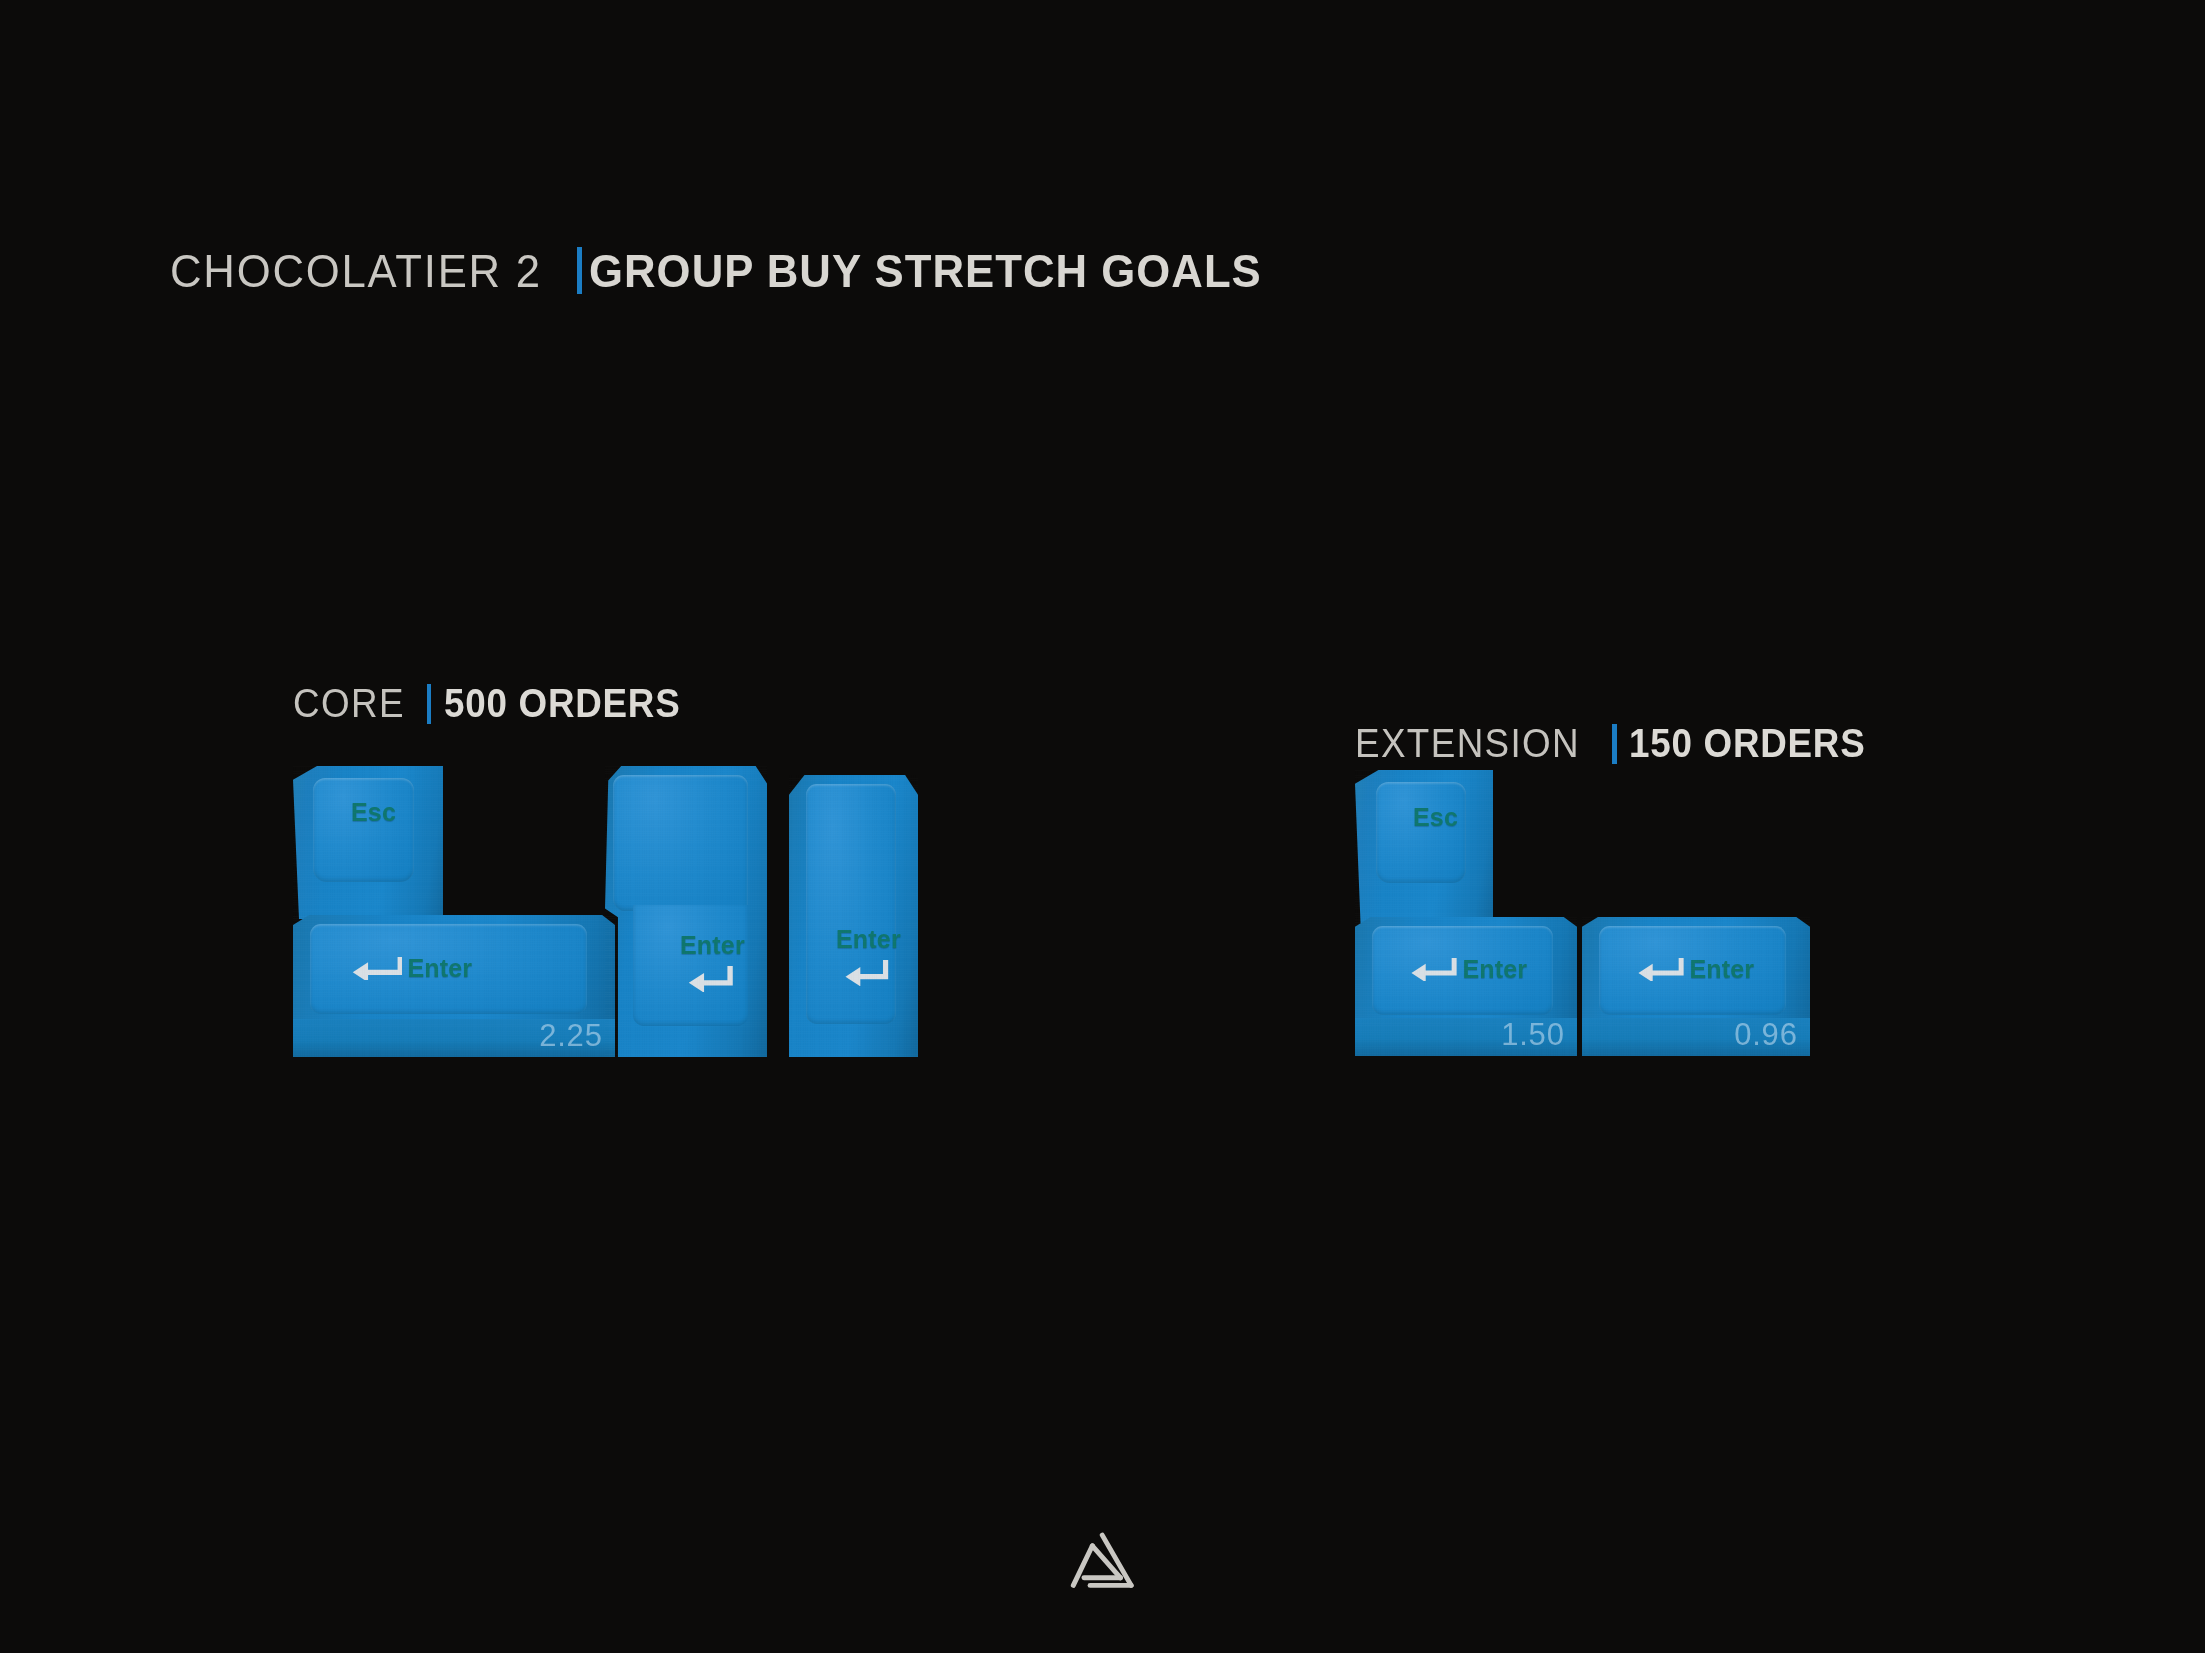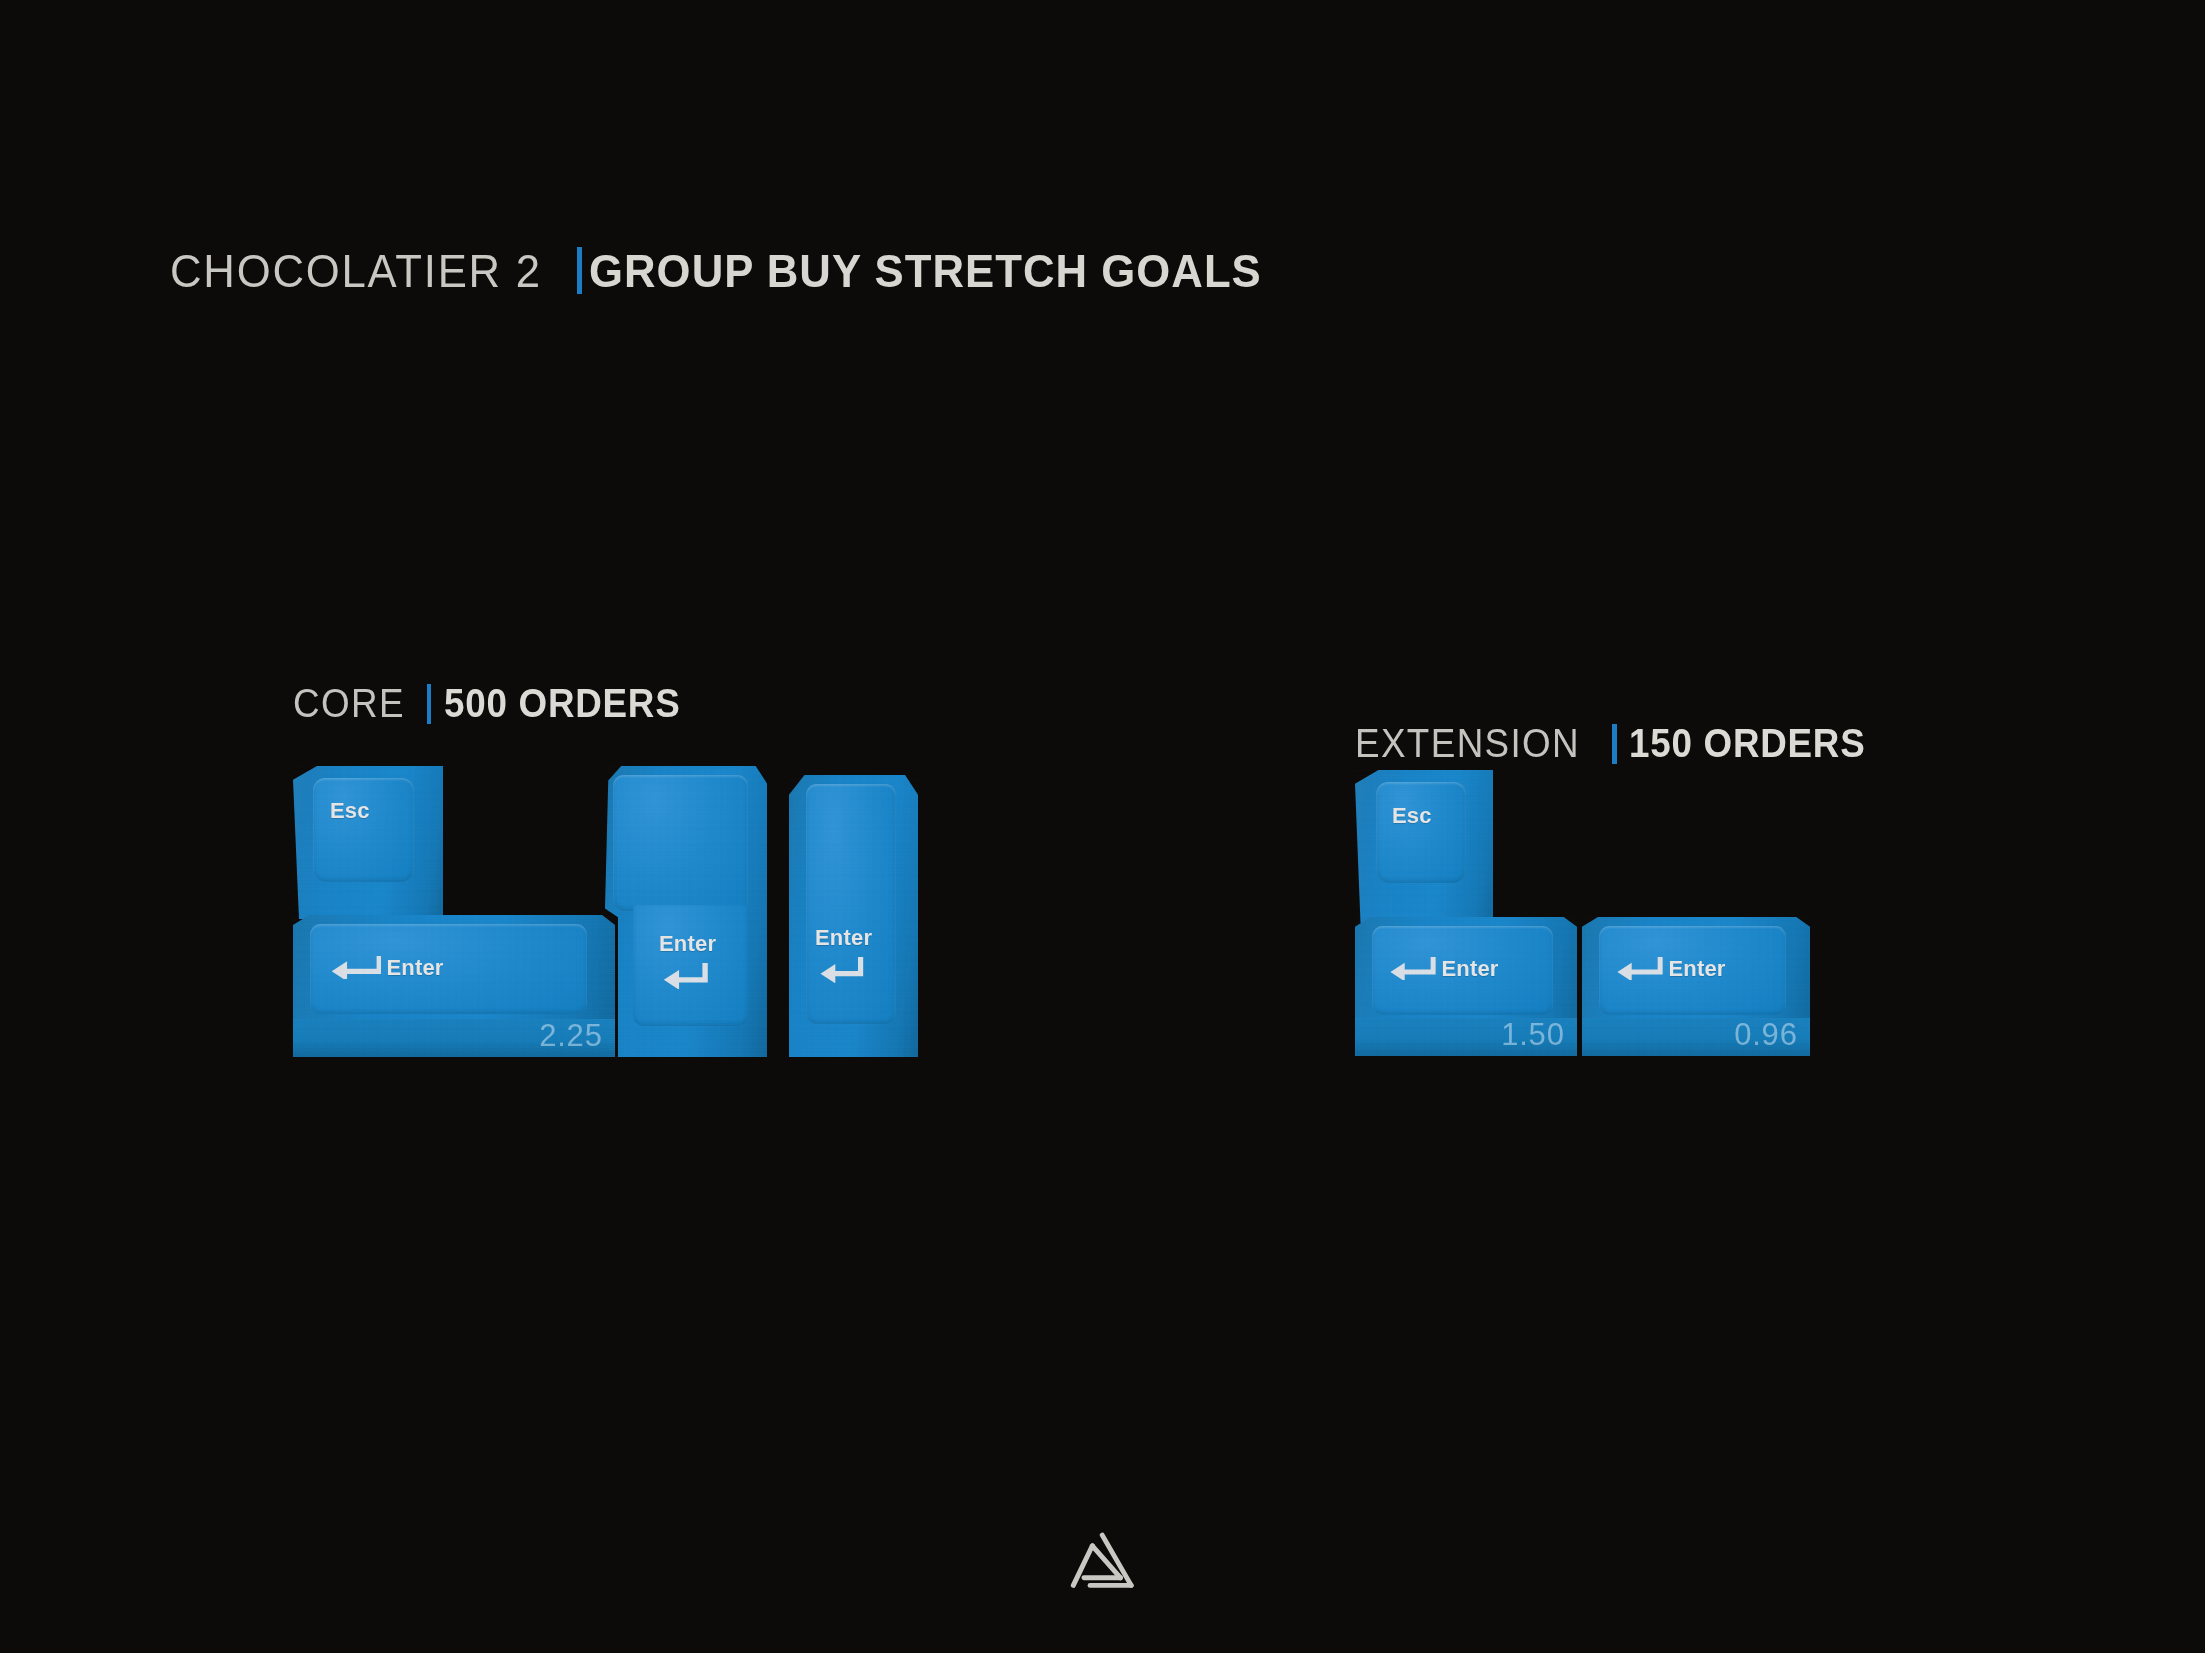--- a/index.html
+++ b/index.html
@@ -72,24 +72,24 @@
   }
   .sizetag{
     position:absolute; right:12.3px; bottom:3.1px;
     font-size:31px; font-weight:400; letter-spacing:0.8px;
     color:rgba(183,214,238,.62);
     margin-top:20px;
   }
 
   
   .legend{
-    position:absolute; color:#e5e5e5; font-weight:700;
-    font-size:22px; letter-spacing:0.2px; line-height:1;
+    position:absolute; color:#0f766e; font-weight:700;
+    font-size:25px; letter-spacing:0.2px; line-height:1;
     text-shadow:0 0.8px 0.8px rgba(0,0,0,.18);
-    display:flex; align-items:center; gap:5.4px;
+    display:flex; align-items:center; gap:5.4px;margin-left:21px;
   }
   .legend.col{ flex-direction:column; gap:7.7px; align-items:center; }
   .ret{ display:block; }
 
   
   .grain{
     position:absolute; inset:0; pointer-events:none; opacity:.16;
     background-image:
       repeating-linear-gradient(0deg, rgba(255,255,255,.07) 0 0.8px, transparent 0.8px 2.3px),
       repeating-linear-gradient(90deg, rgba(0,0,0,.06) 0 0.8px, transparent 0.8px 2.3px);

